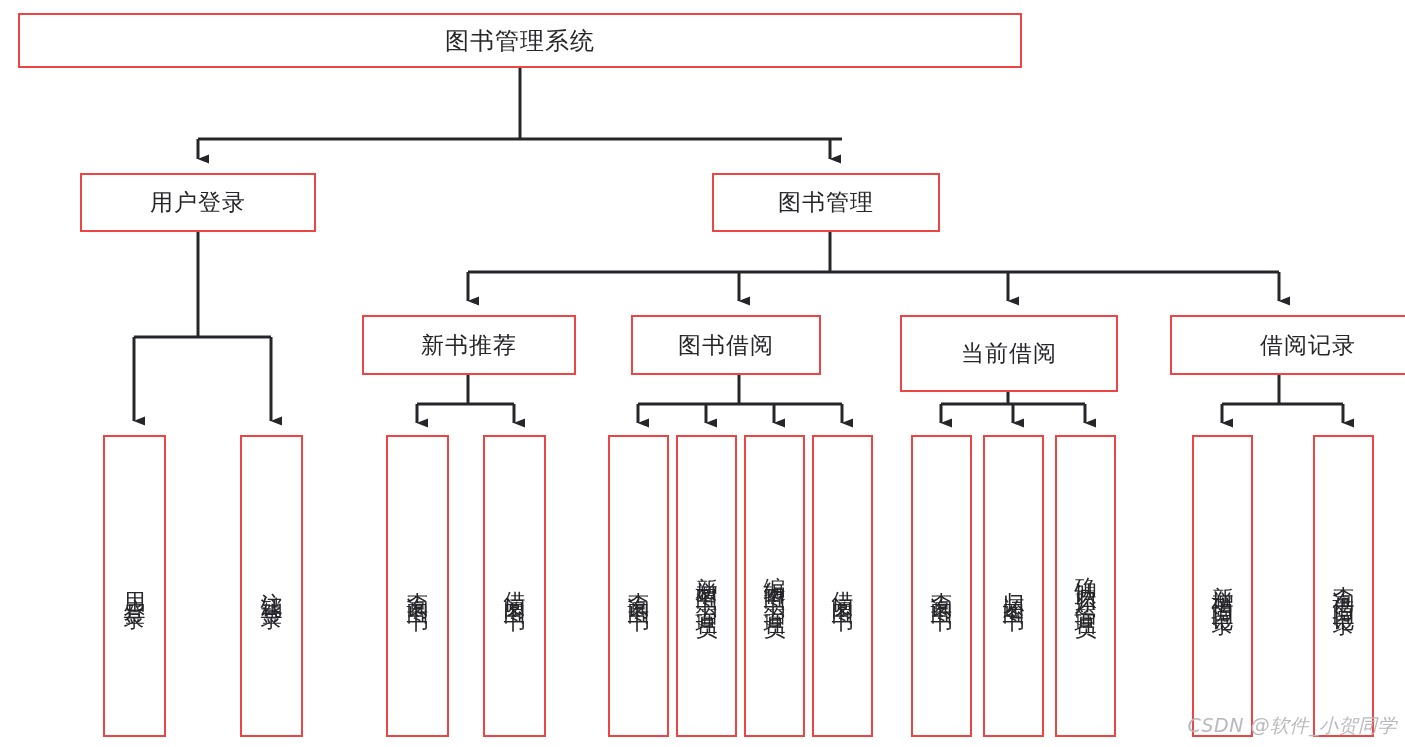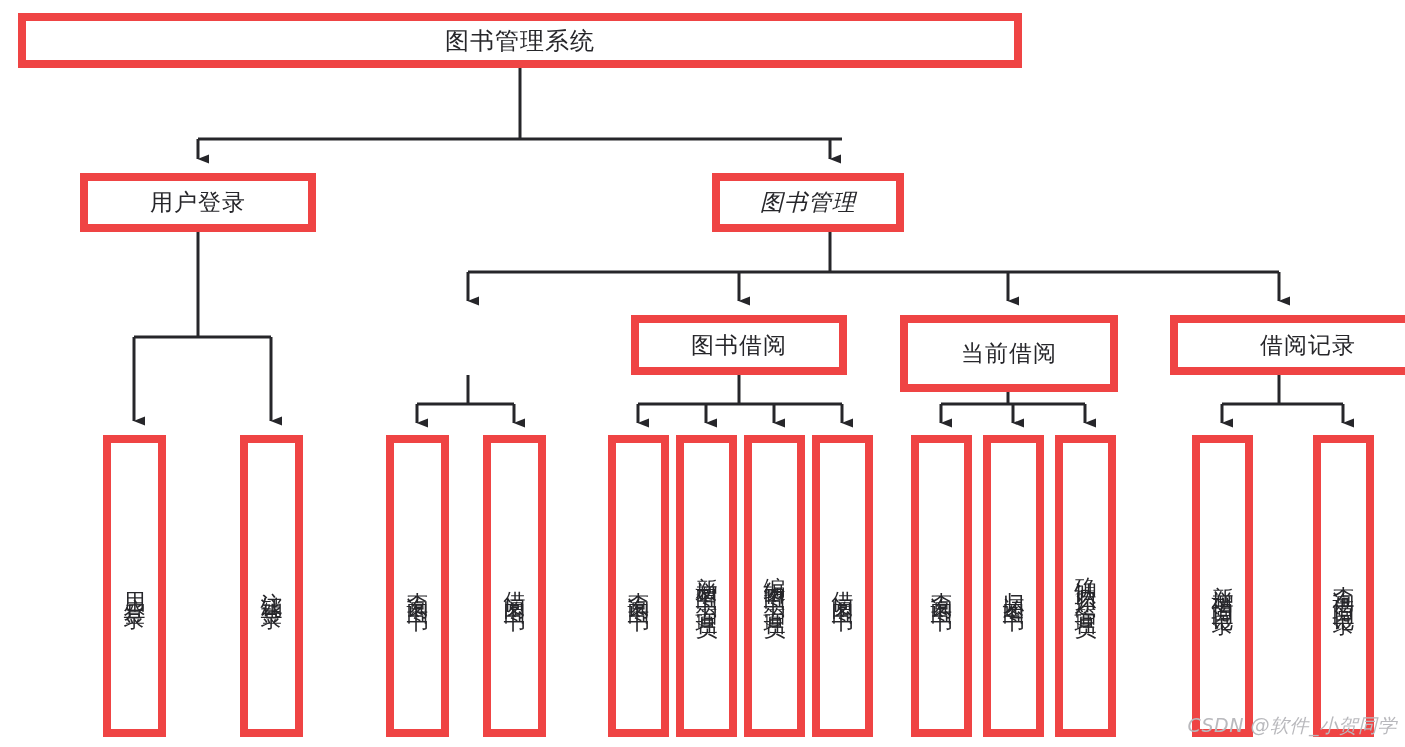--- a/index.html
+++ b/index.html
@@ -21,21 +21,21 @@
     position: absolute;
     left: 0;
     top: 0;
     width: 1405px;
     height: 747px;
     pointer-events: none;
   }
   .node {
     position: absolute;
     box-sizing: border-box;
-    border: 8px solid #ef4444;
+    border: 2px solid #ef4444;
     background: #ffffff;
     display: flex;
     align-items: center;
     justify-content: center;
     color: #26262a;
   }
   .node.horiz {
     font-size: 23px;
     letter-spacing: 1px;
   }
@@ -120,25 +120,28 @@
     </g>
   </svg>
 
   <div class="node horiz root" style="left: 18px; top: 13px; width: 1004px; height: 55px;">
     <span>图书管理系统</span>
   </div>
 
   <div class="node horiz" style="left: 80px; top: 173px; width: 236px; height: 59px;">
     <span>用户登录</span>
   </div>
-  <div class="node horiz" style="left: 712px; top: 173px; width: 192px; height: 59px; font-style: italic;">
+  <div class="node horiz" style="left: 712px; top: 173px; width: 228px; height: 59px;">
     <span>图书管理</span>
   </div>
 
-  <div class="node horiz" style="left: 631px; top: 315px; width: 216px; height: 60px;">
+  <div class="node horiz" style="left: 362px; top: 315px; width: 214px; height: 60px;">
+    <span>新书推荐</span>
+  </div>
+  <div class="node horiz" style="left: 631px; top: 315px; width: 190px; height: 60px;">
     <span>图书借阅</span>
   </div>
   <div class="node horiz" style="left: 900px; top: 315px; width: 218px; height: 77px;">
     <span>当前借阅</span>
   </div>
   <div class="node horiz" style="left: 1170px; top: 315px; width: 252px; height: 60px; padding-left: 24px;">
     <span>借阅记录</span>
   </div>
 
   <div class="node vert" style="left: 103px; top: 435px; width: 63px; height: 302px;">

